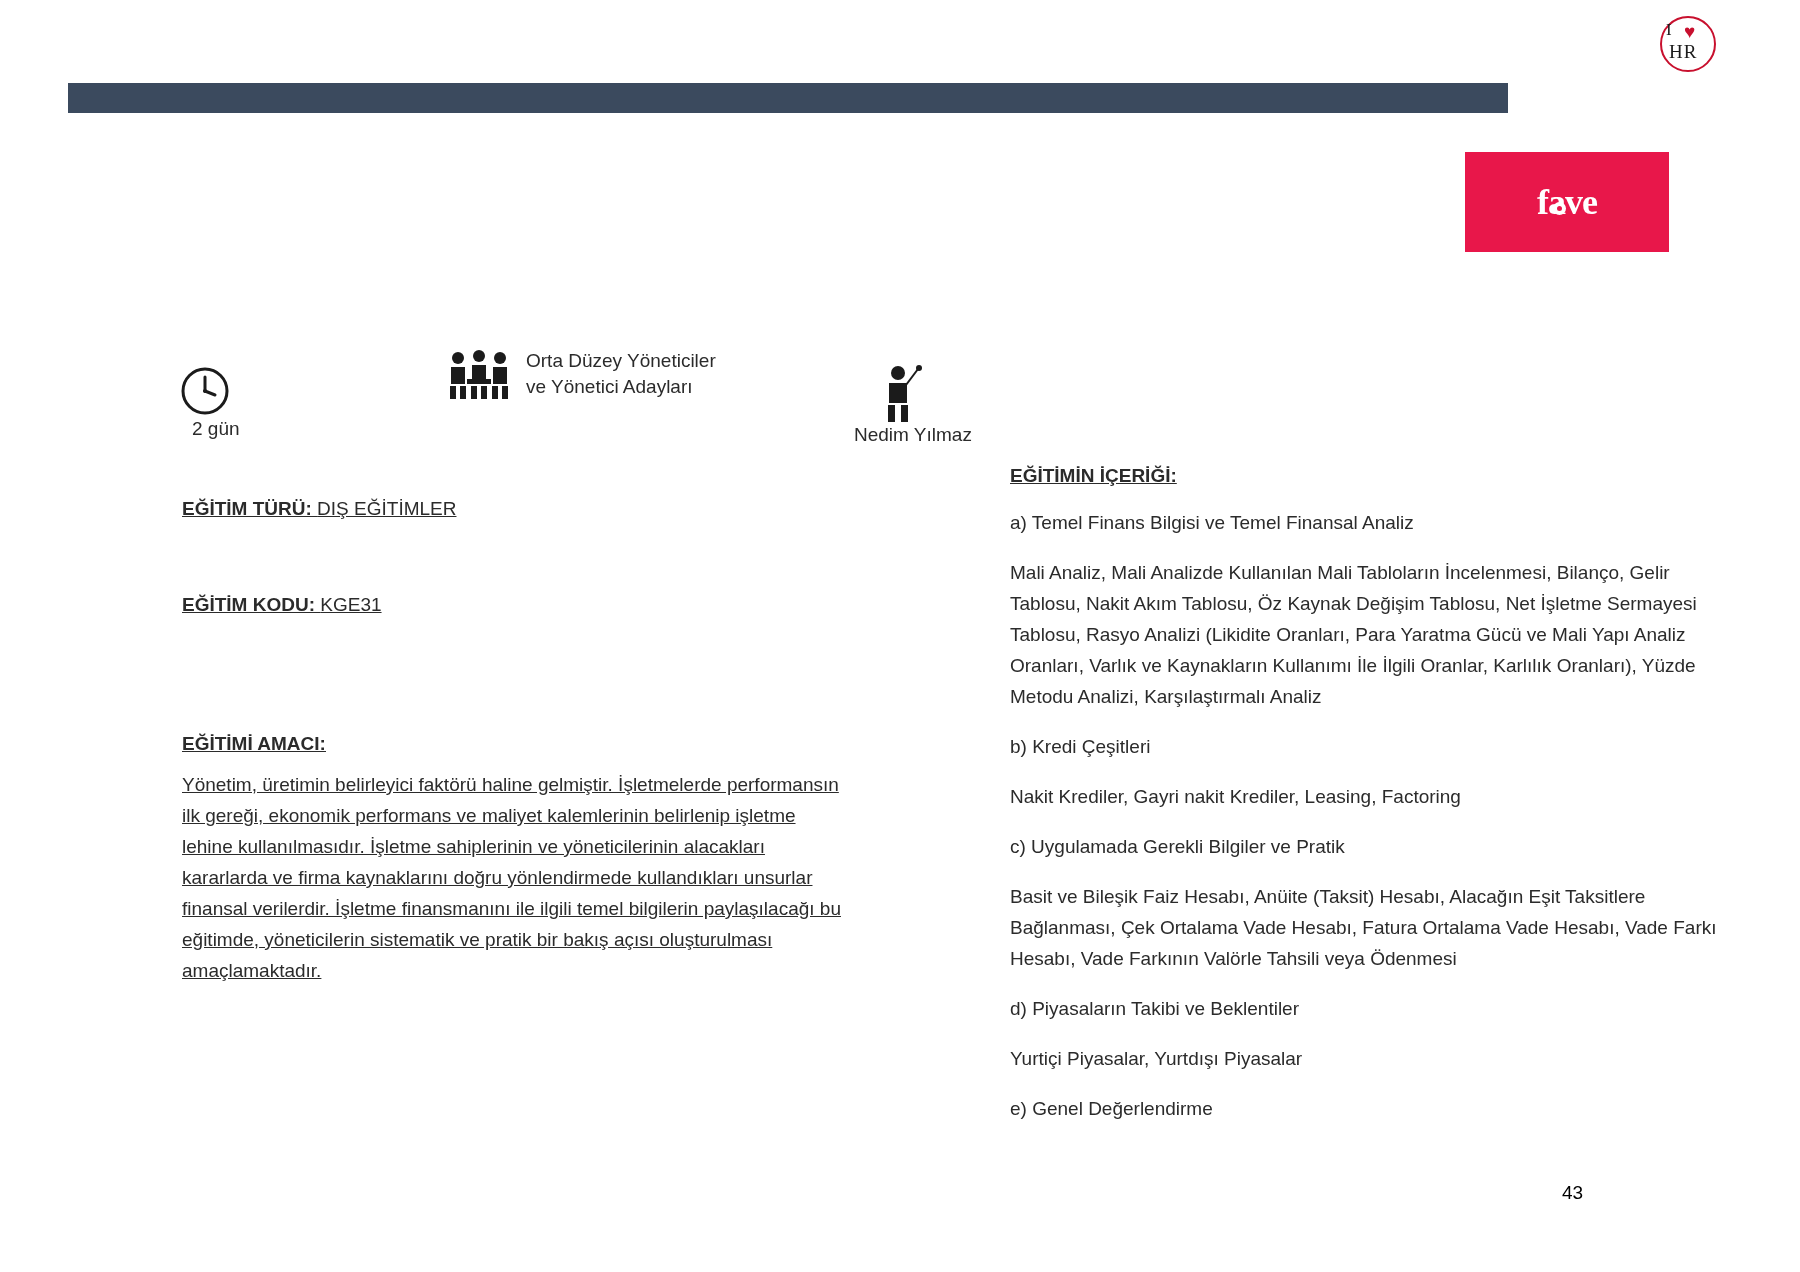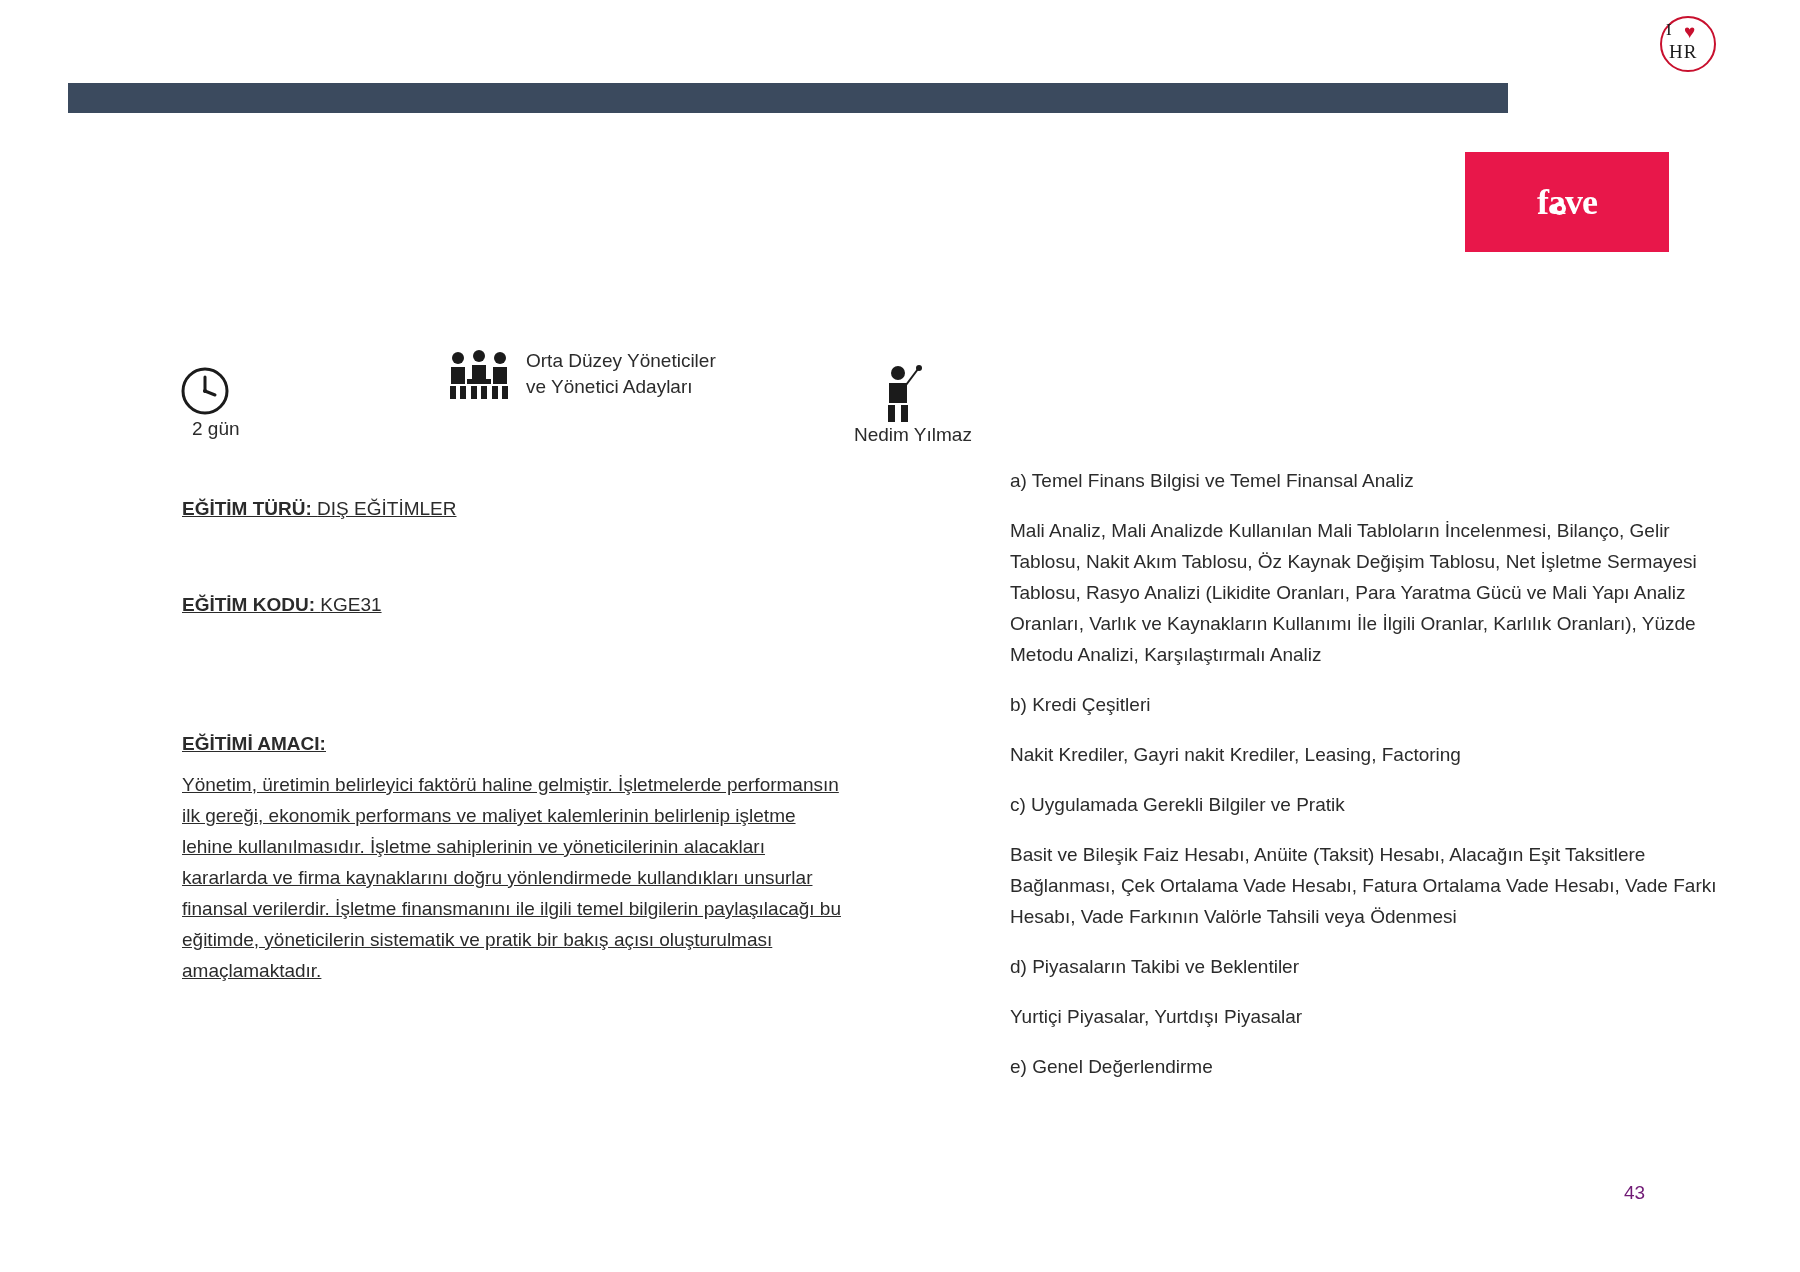--- a/index.html
+++ b/index.html
@@ -203,24 +203,24 @@
     line-height: 31px;
     color: #2b2b2b;
     margin-bottom: 19px;
     width: 715px;
   }
   .content-item:last-child { margin-bottom: 0; }
 
   
   .page-number {
     position: absolute;
-    left: 1624px;
+    left: 1562px;
     top: 1182px;
     font-size: 19px;
-    color: #701a75;
+    color: #000000;
   }
 </style>
 </head>
 <body>
 
 <div class="page">
 
   <div class="ihr-logo">
     <div class="ring"></div>
     <div class="line1">I</div>
@@ -298,20 +298,21 @@
     <div class="field-line">
       <span class="field-key">EĞİTİM KODU:</span>
       <span class="field-val">KGE31</span>
     </div>
     <div class="gap-2"></div>
     <div class="section-head">EĞİTİMİ AMACI:</div>
     <div class="body-text">Yönetim, üretimin belirleyici faktörü haline gelmiştir. İşletmelerde performansın ilk gereği, ekonomik performans ve maliyet kalemlerinin belirlenip işletme lehine kullanılmasıdır. İşletme sahiplerinin ve yöneticilerinin alacakları kararlarda ve firma kaynaklarını doğru yönlendirmede kullandıkları unsurlar finansal verilerdir. İşletme finansmanını ile ilgili temel bilgilerin paylaşılacağı bu eğitimde, yöneticilerin sistematik ve pratik bir bakış açısı oluşturulması amaçlamaktadır.</div>
   </div>
 
   <div class="right-col">
+    <div class="section-head">EĞİTİMİN İÇERİĞİ:</div>
     <div class="content-item">a) Temel Finans Bilgisi ve Temel Finansal Analiz</div>
     <div class="content-item">Mali Analiz, Mali Analizde Kullanılan Mali Tabloların İncelenmesi, Bilanço, Gelir Tablosu, Nakit Akım Tablosu, Öz Kaynak Değişim Tablosu, Net İşletme Sermayesi Tablosu, Rasyo Analizi (Likidite Oranları, Para Yaratma Gücü ve Mali Yapı Analiz Oranları, Varlık ve Kaynakların Kullanımı İle İlgili Oranlar, Karlılık Oranları), Yüzde Metodu Analizi, Karşılaştırmalı Analiz</div>
     <div class="content-item">b) Kredi Çeşitleri</div>
     <div class="content-item">Nakit Krediler, Gayri nakit Krediler, Leasing, Factoring</div>
     <div class="content-item">c) Uygulamada Gerekli Bilgiler ve Pratik</div>
     <div class="content-item">Basit ve Bileşik Faiz Hesabı, Anüite (Taksit) Hesabı, Alacağın Eşit Taksitlere Bağlanması, Çek Ortalama Vade Hesabı, Fatura Ortalama Vade Hesabı, Vade Farkı Hesabı, Vade Farkının Valörle Tahsili veya Ödenmesi</div>
     <div class="content-item">d) Piyasaların Takibi ve Beklentiler</div>
     <div class="content-item">Yurtiçi Piyasalar, Yurtdışı Piyasalar</div>
     <div class="content-item">e) Genel Değerlendirme</div>
   </div>

